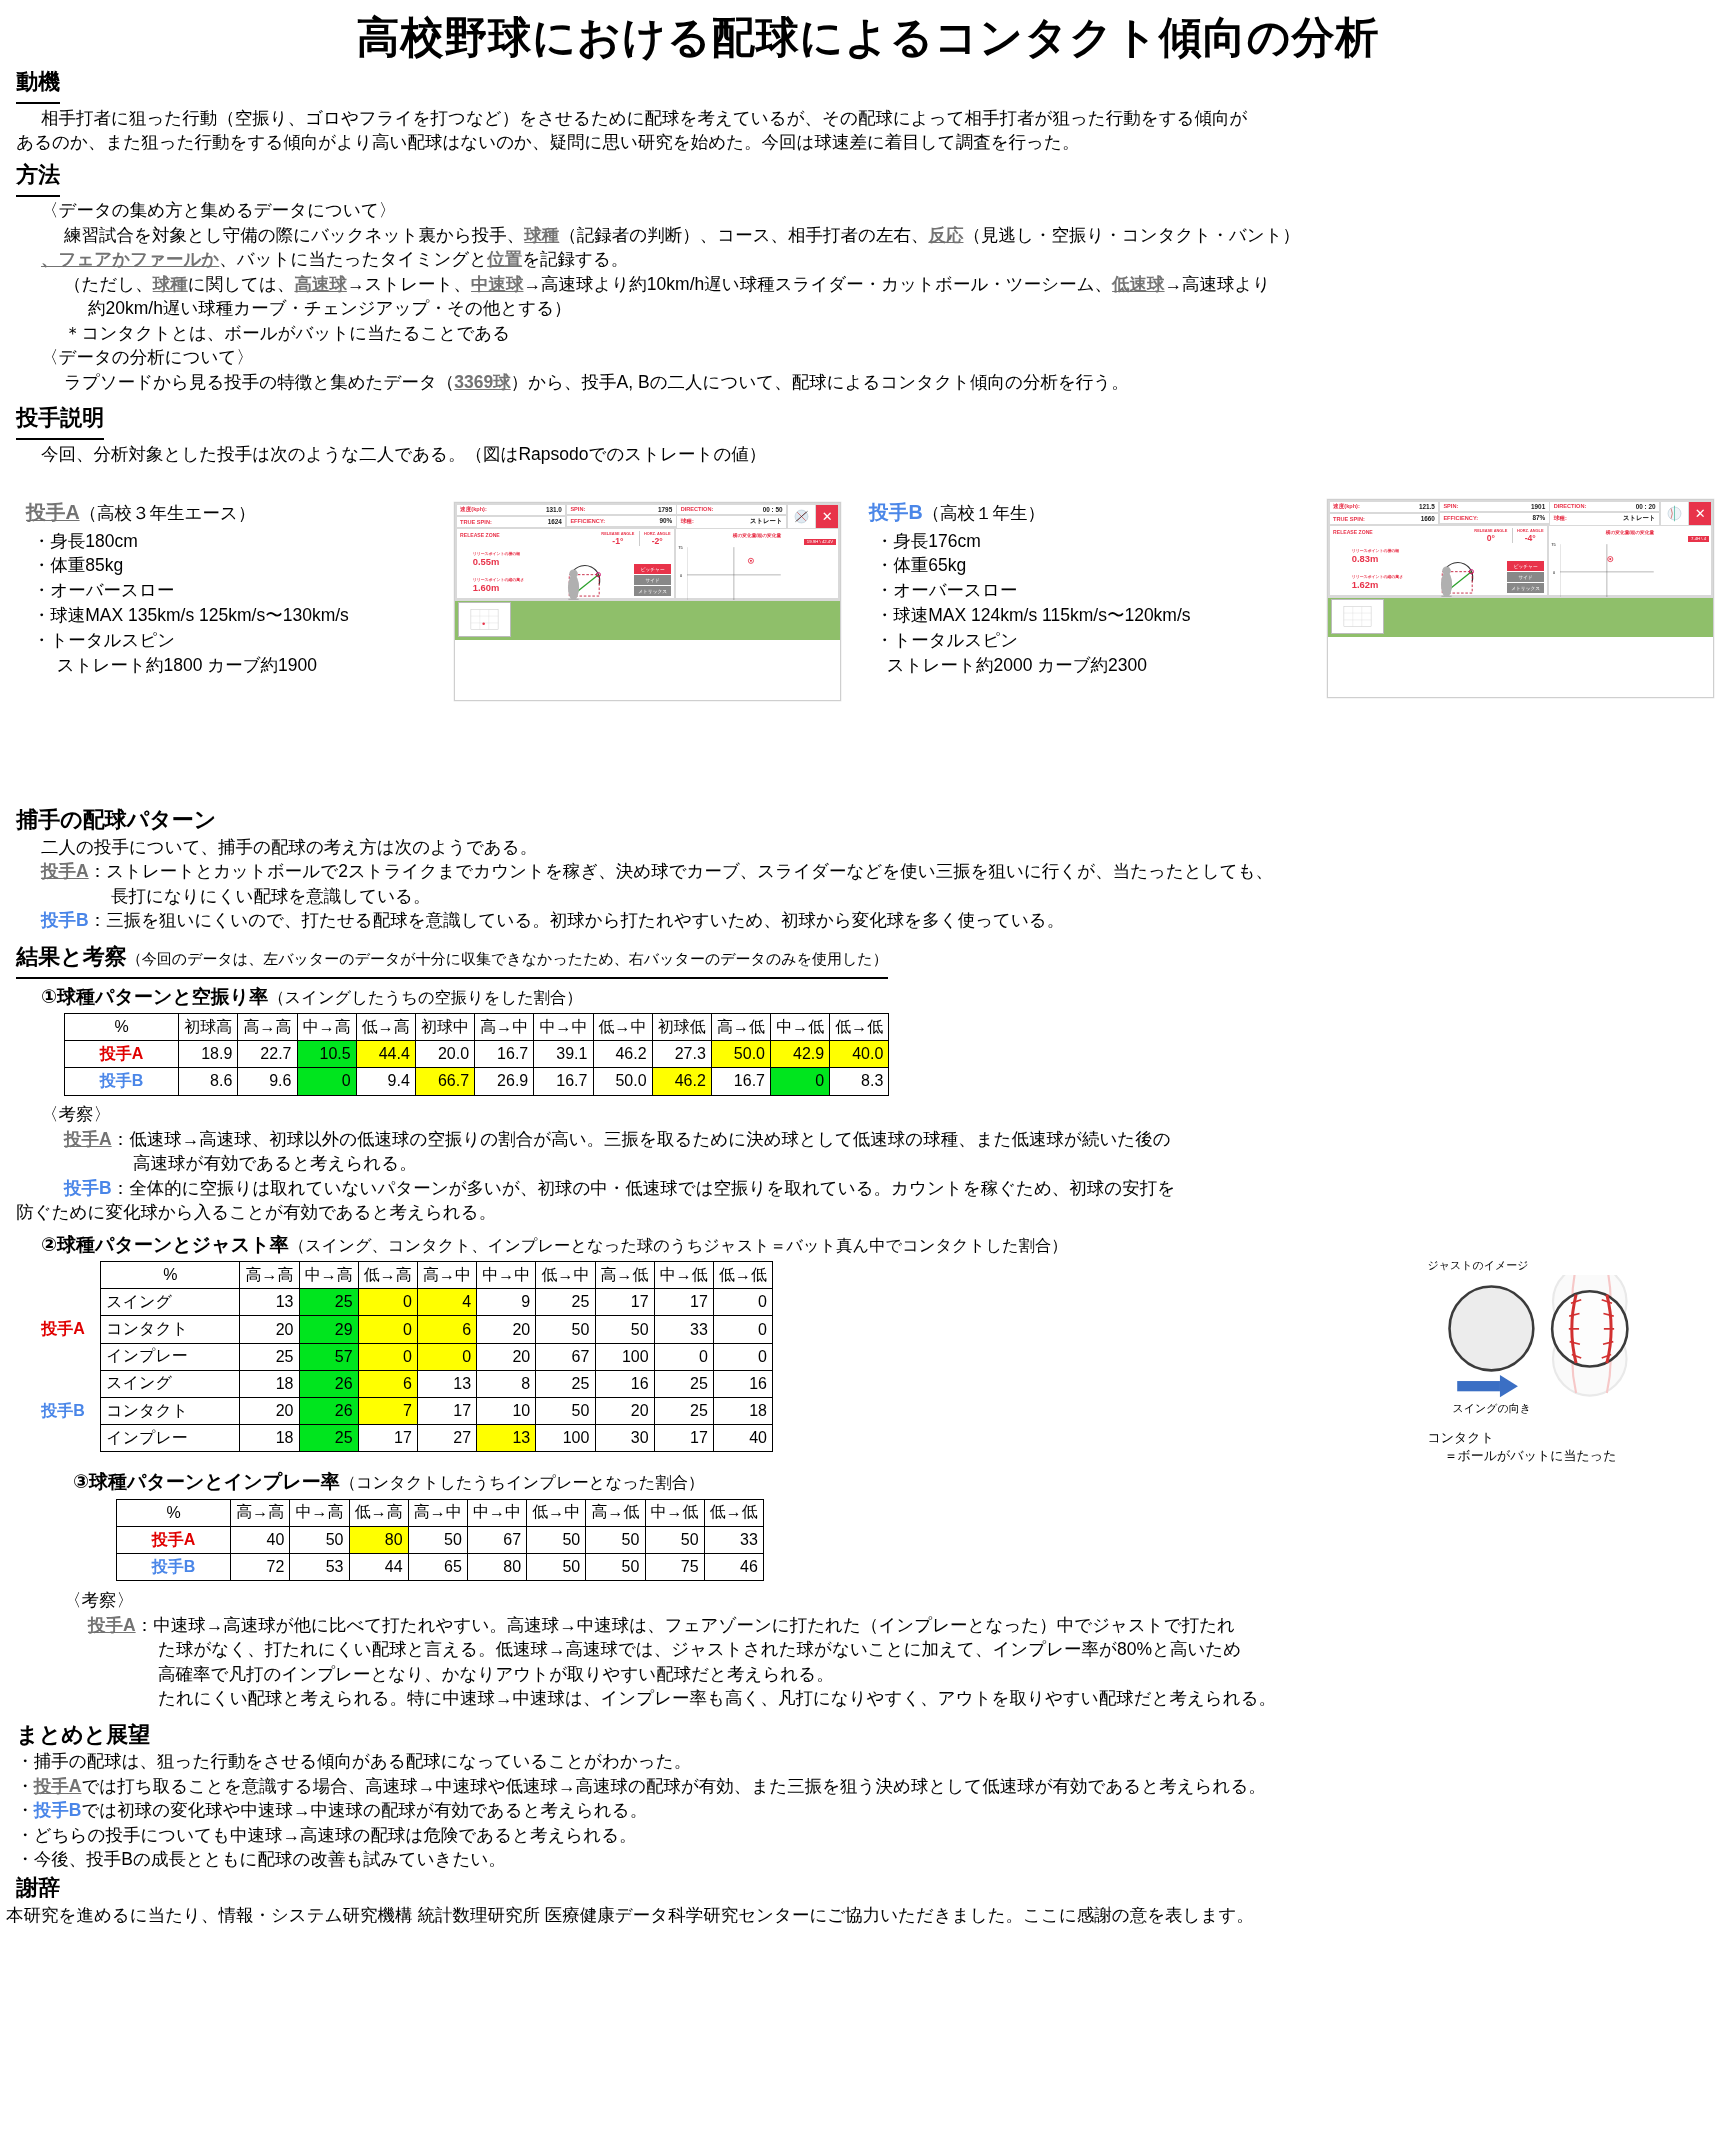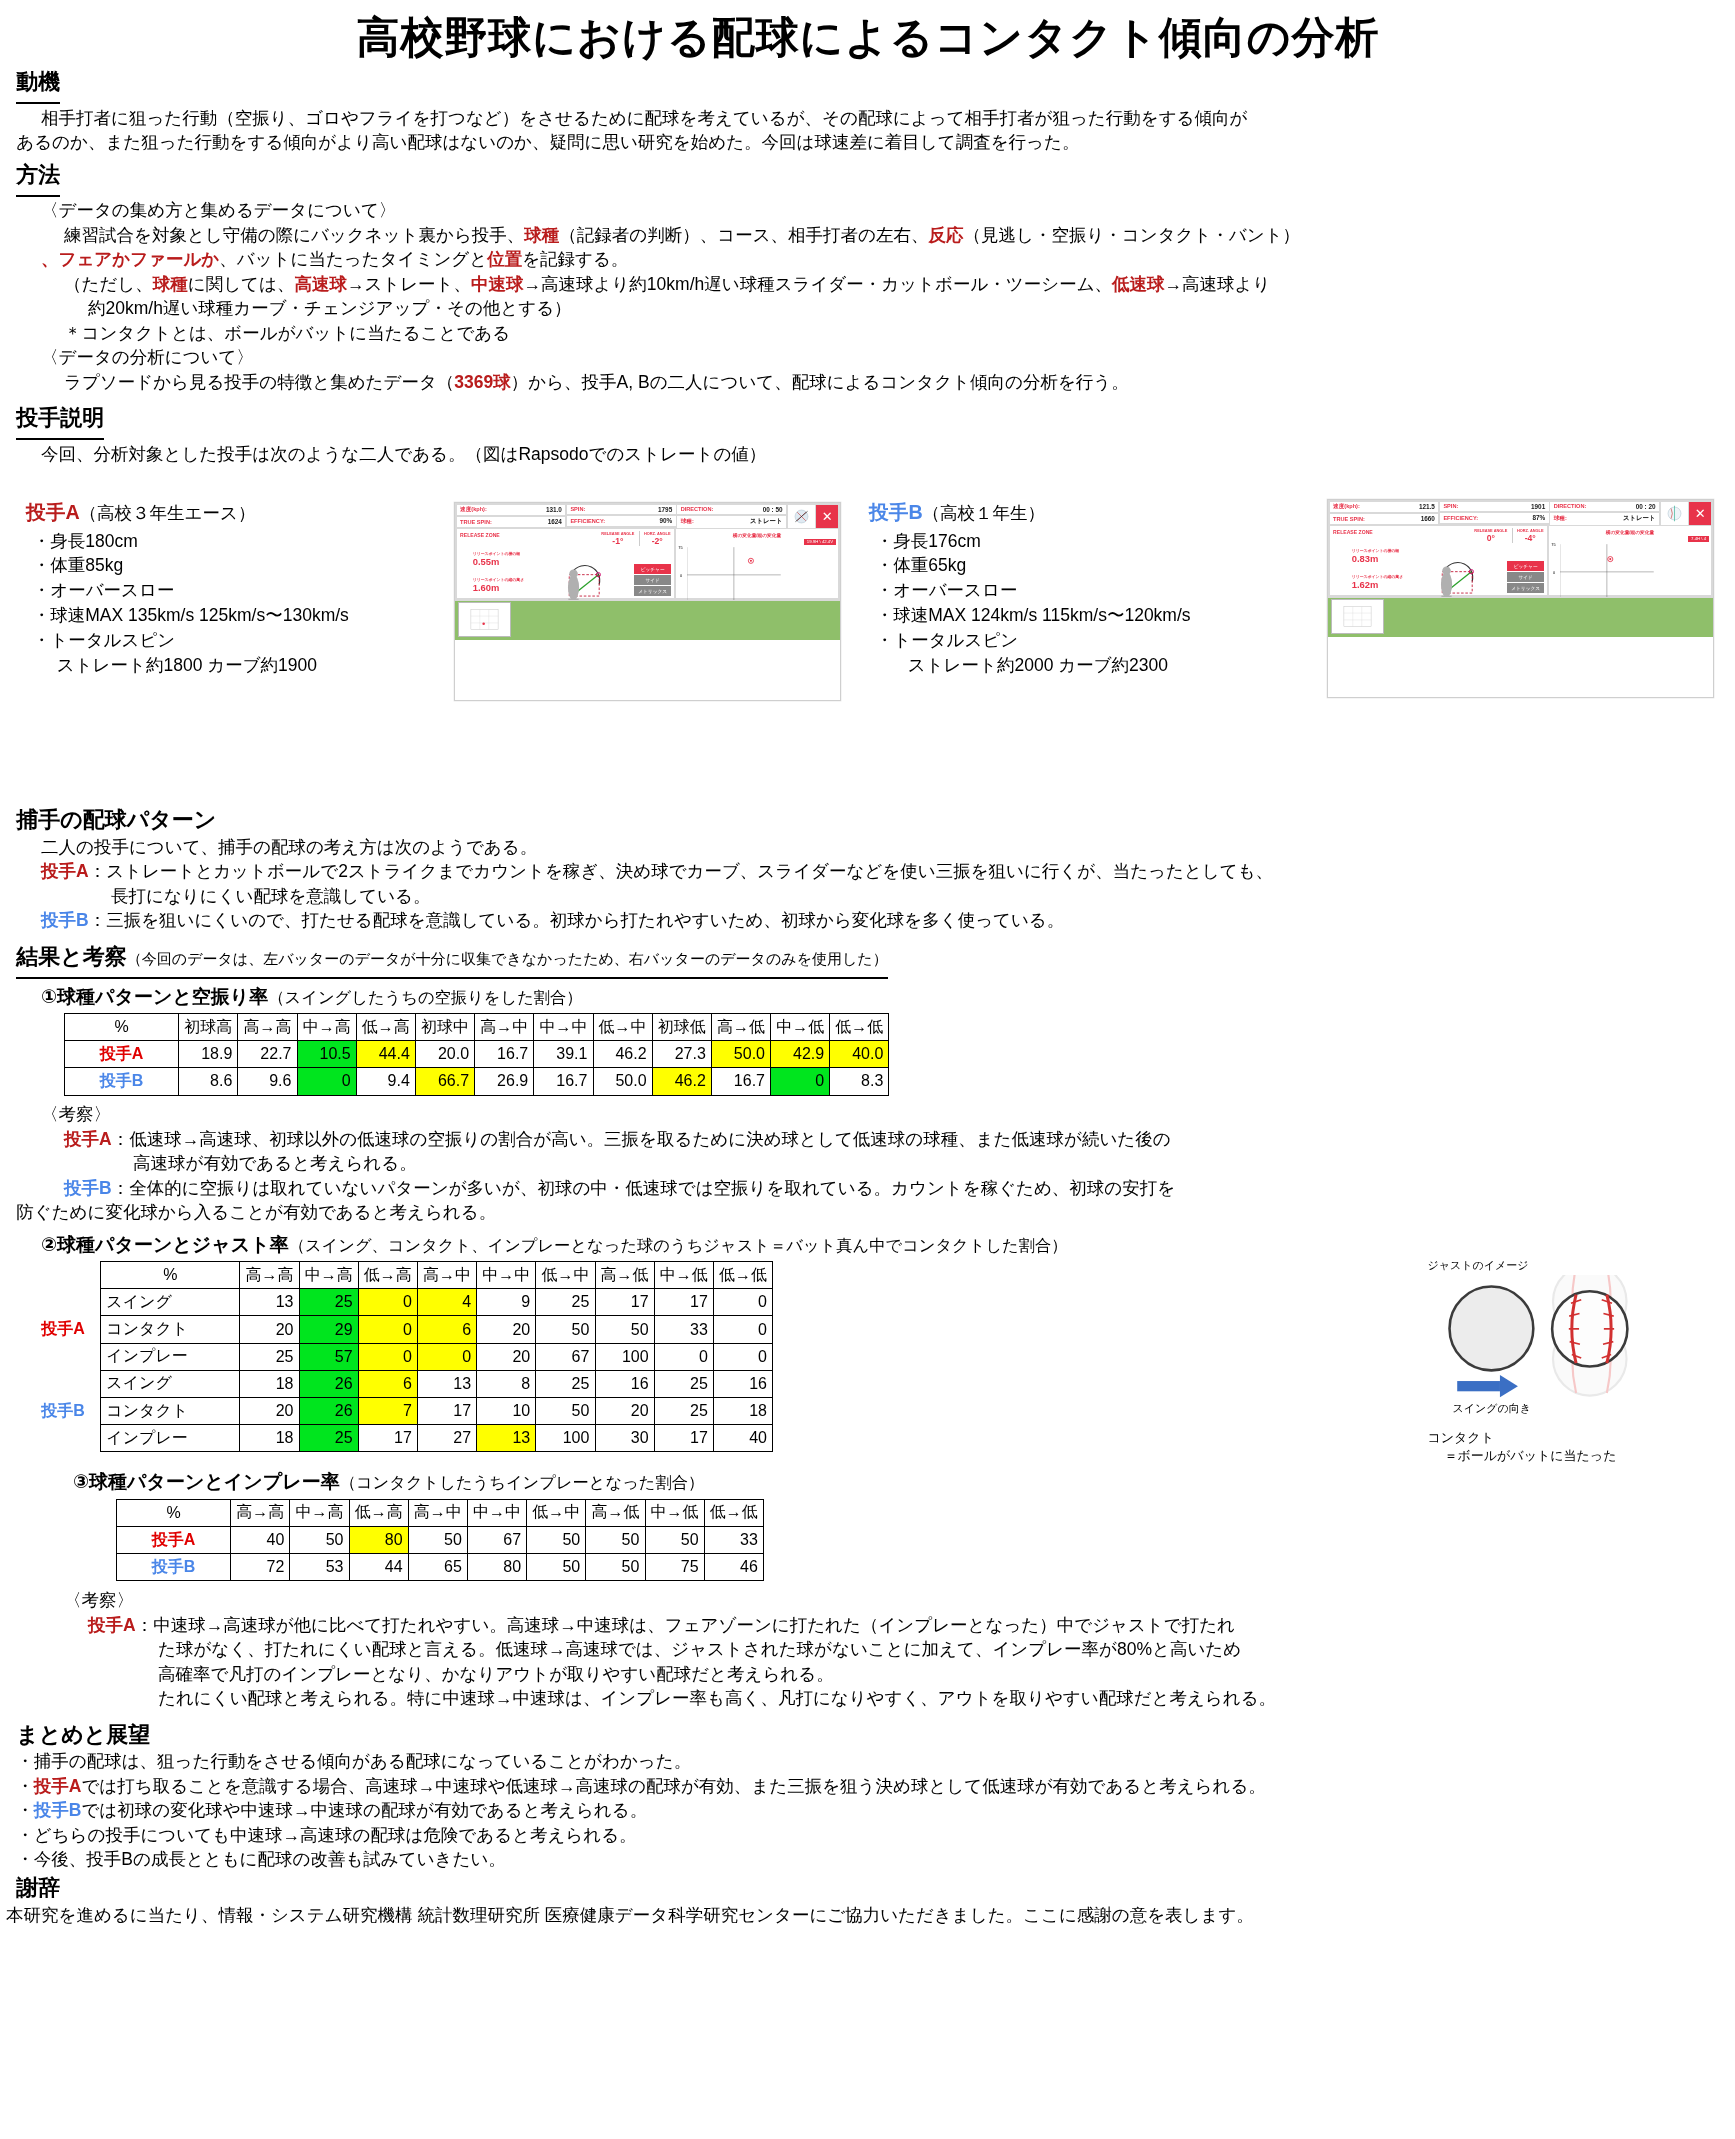--- a/index.html
+++ b/index.html
@@ -16,21 +16,21 @@
     margin:14.6px 0 9.4px 0;line-height:1.05;
   }
 
   
   .sec-h{font-size:22px;font-weight:bold;margin:0 0 1.7px 16.3px;line-height:1.18;}
   .sec-h.u{border-bottom:2.1px solid #000;display:inline-block;padding-bottom:7px;margin-left:16.3px;}
   .body-t{font-size:17.5px;line-height:1.40;margin-left:16.3px;}
   .ind1{margin-left:41px;}
   .ind2{margin-left:64px;}
   .ind3{margin-left:88px;}
-  .red{color:#b91c1c;font-weight:bold;}
+  .red{color:#737373;font-weight:bold;text-decoration:underline;}
   .blue{color:#4a86e8;font-weight:bold;}
 
   
   .pitchers{position:relative;height:338px;margin-top:2.6px;}
   .pbox{position:absolute;font-size:17.5px;line-height:1.42;}
   .pname{font-size:19.7px;font-weight:bold;}
   .pname .sub{font-weight:normal;font-size:17.5px;color:#000;}
   .plist{margin-left:6.8px;margin-top:1.7px;}
   .plist div{white-space:nowrap;}
 
@@ -247,21 +247,21 @@
     <div class="pbox" style="left:869px;top:30px;">
       <div class="pname">
         <span class="blue">投手B</span><span class="sub">（高校１年生）</span>
       </div>
       <div class="plist">
         <div>・身長176cm</div>
         <div>・体重65kg</div>
         <div>・オーバースロー</div>
         <div>・球速MAX  124km/s  115km/s〜120km/s</div>
         <div>・トータルスピン</div>
-        <div style="margin-left:32px;">ストレート約2000   カーブ約2300</div>
+        <div style="margin-left:11px;">ストレート約2000   カーブ約2300</div>
       </div>
     </div>
 
     <div class="raps" style="left:1327px;top:30px;width:385px;height:197px;">
       <div class="topbar">
         <div class="cellcol">
           <div class="mcell">
               <span class="mlab">速度(kph):</span>
               <span class="mval">121.5</span>
             </div>

